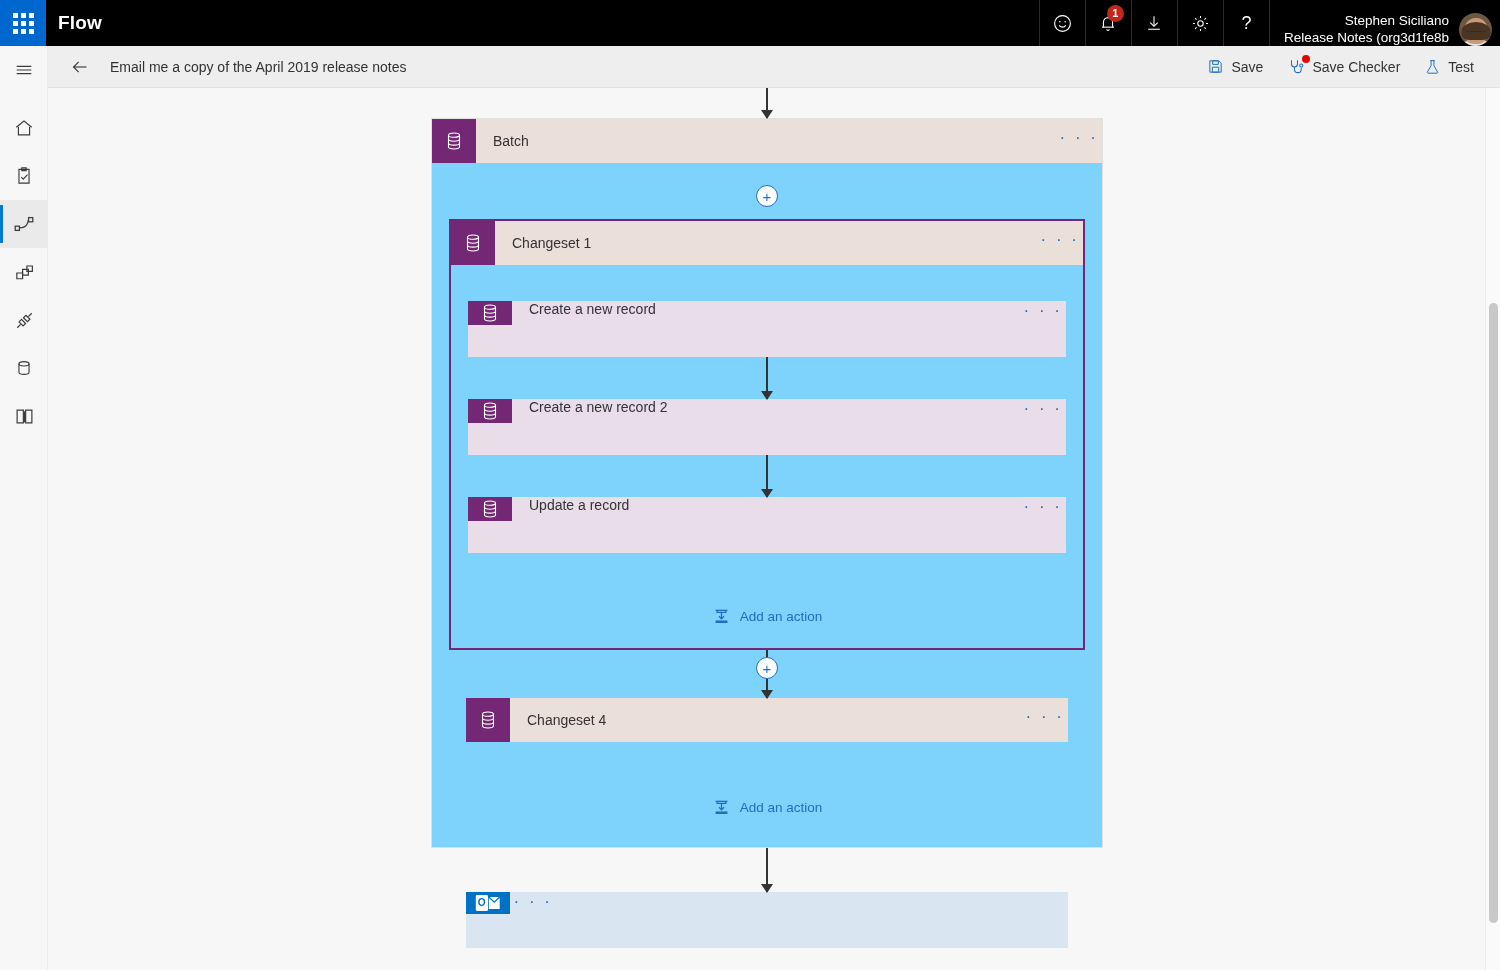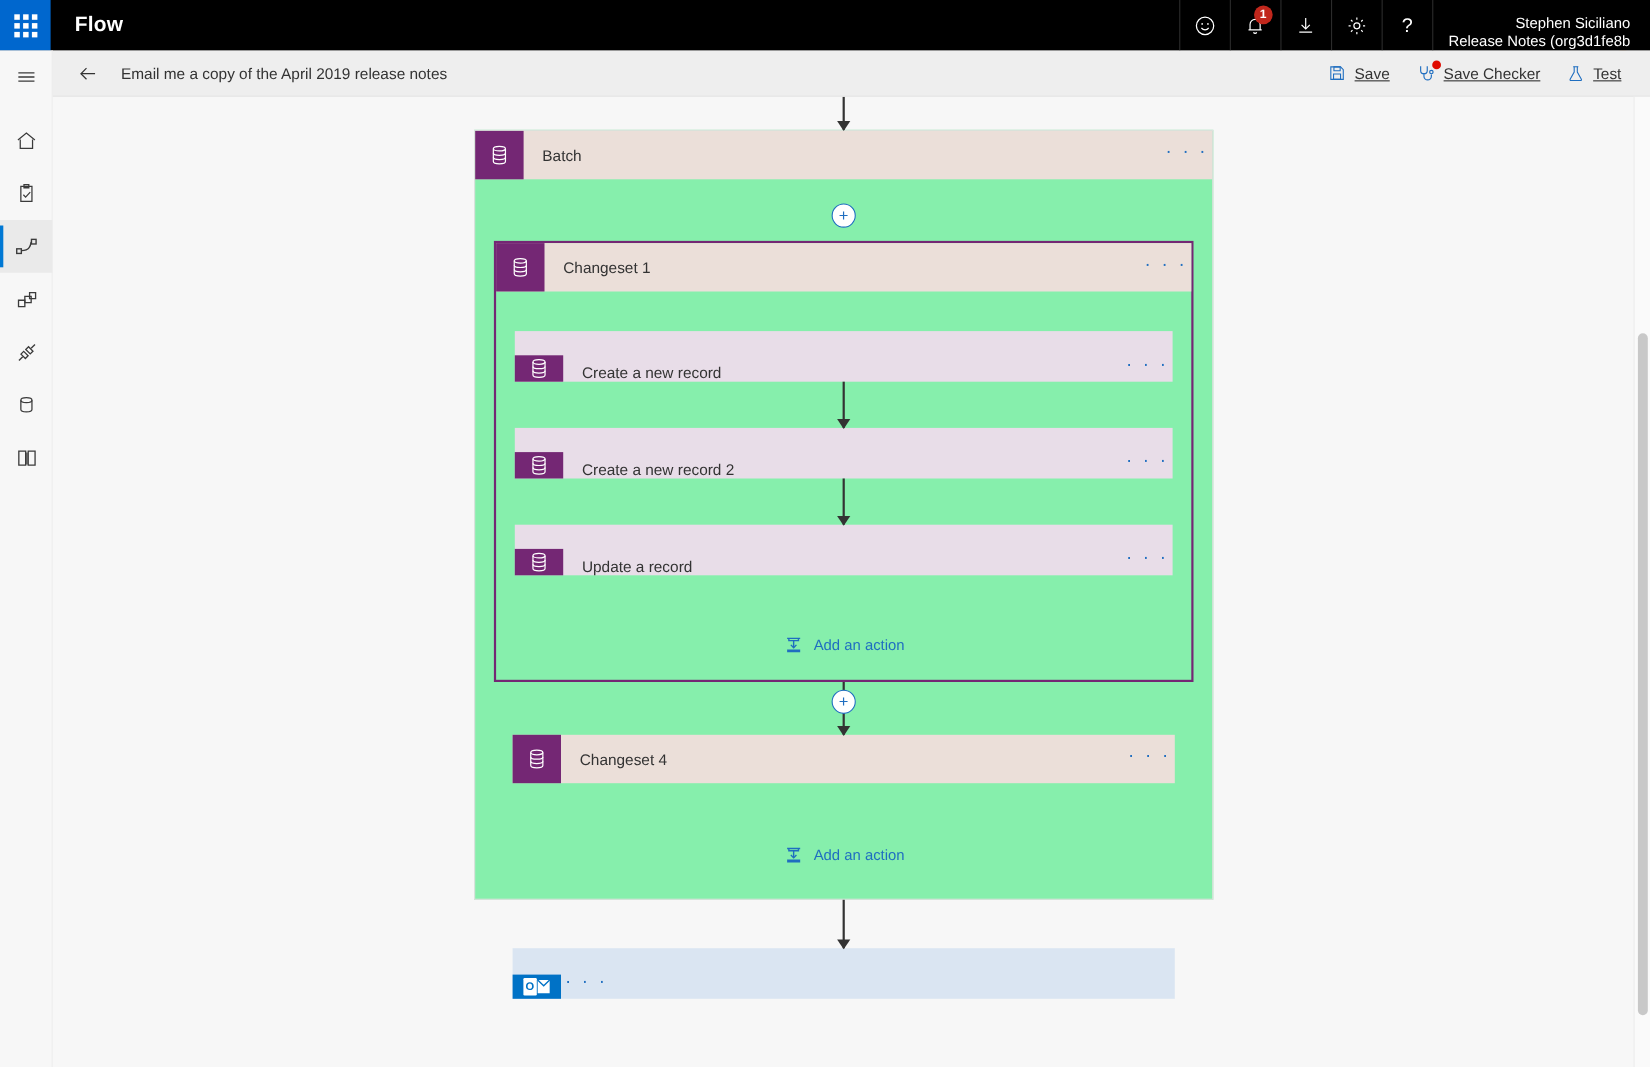--- a/index.html
+++ b/index.html
@@ -28,21 +28,21 @@
   .waffle-grid {
     display: grid;
     grid-template-columns: repeat(3, 5px);
     grid-template-rows: repeat(3, 5px);
     gap: 3px;
   }
   .waffle-grid i { background: #fff; display: block; width: 5px; height: 5px; }
   .brand {
     color: #fff; font-size: 19px; font-weight: 600;
     display: flex; align-items: center;
-    padding-left: 22px; letter-spacing: .2px;
+    padding-left: 12px; letter-spacing: .2px;
   }
   .topbar-spacer { flex: 1; }
   .top-icons { display: flex; align-items: stretch; }
   .top-icon {
     width: 46px;
     display: flex; align-items: center; justify-content: center;
     color: #fff; cursor: pointer; position: relative;
     border-left: 1px solid #2b2b2b;
   }
   .top-icon svg { display: block; }
@@ -51,21 +51,20 @@
     min-width: 17px; height: 17px; border-radius: 9px;
     background: #c1271c; color: #fff;
     font-size: 11px; line-height: 17px; text-align: center;
     font-weight: 600; padding: 0 3px;
   }
   .user-block {
     display: flex; align-items: flex-end;
     padding: 12px 8px 0 14px;
     border-left: 1px solid #2b2b2b;
     cursor: pointer;
-    flex-direction: column;
   }
   .user-names {
     color: #fff; text-align: right;
     font-size: 13.5px; line-height: 17px;
     padding-right: 10px; white-space: nowrap;
   }
   .avatar {
     width: 33px; height: 33px; border-radius: 50%;
     overflow: hidden; flex: none;
     background: #6b5742;
@@ -111,21 +110,20 @@
     display: flex; align-items: center; justify-content: center;
     cursor: pointer; color: #333;
   }
   .flow-title {
     font-size: 14px; color: #333; padding-left: 10px;
     white-space: nowrap;
   }
   .cmd-right {
     margin-left: auto; display: flex; align-items: center;
     padding-right: 14px;
-    text-decoration: underline;
   }
   .cmd-btn {
     display: flex; align-items: center; gap: 7px;
     padding: 6px 12px; cursor: pointer;
     font-size: 14px; color: #333; position: relative;
   }
   .cmd-btn .reddot {
     position: absolute; left: 27px; top: 3px;
     width: 8px; height: 8px; border-radius: 50%;
     background: #e00b00;
@@ -186,21 +184,21 @@
     background: #fff;
     color: #1f6ec0;
     display: flex; align-items: center; justify-content: center;
     font-size: 15px; line-height: 1; cursor: pointer;
     margin: 0 auto;
     position: relative; z-index: 3;
   }
 
   
   .scope {
-    background: #86efac;
+    background: #7dd3fc;
     border: 1px solid #e0e0e0;
   }
   .scope.selected {
     border: 2px solid #742774;
   }
 
   .node-header {
     display: flex; align-items: stretch;
     background: #ebdfd9;
     height: 44px; cursor: pointer;
@@ -217,22 +215,22 @@
   }
   .node-menu {
     width: 46px; flex: none;
     display: flex; align-items: center; justify-content: center;
     color: #1f6ec0; letter-spacing: 2.5px; font-size: 17px;
     cursor: pointer; padding-bottom: 6px;
   }
 
   .action-card {
     background: #e8dde8;
-    display: flex; align-items: flex-end;
-    height: 46px; cursor: pointer;
+    display: flex; align-items: flex-start;
+    height: 56px; cursor: pointer;
   }
   .action-card.email { background: #dae5f2; }
 
   .add-action {
     display: flex; align-items: center; justify-content: center;
     gap: 9px; cursor: pointer;
     color: #1f6ec0; font-size: 13.5px;
   }
 
   

